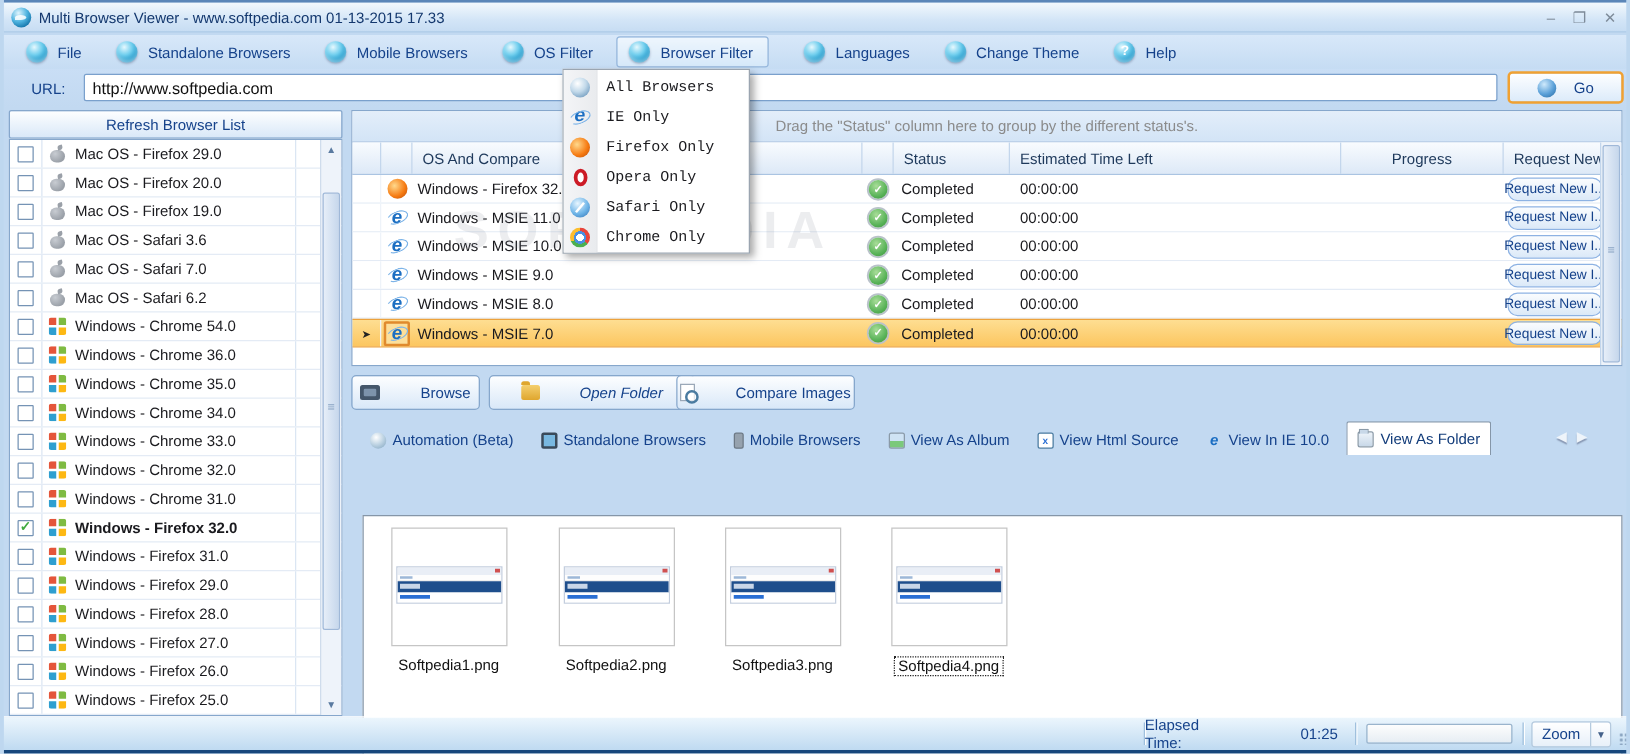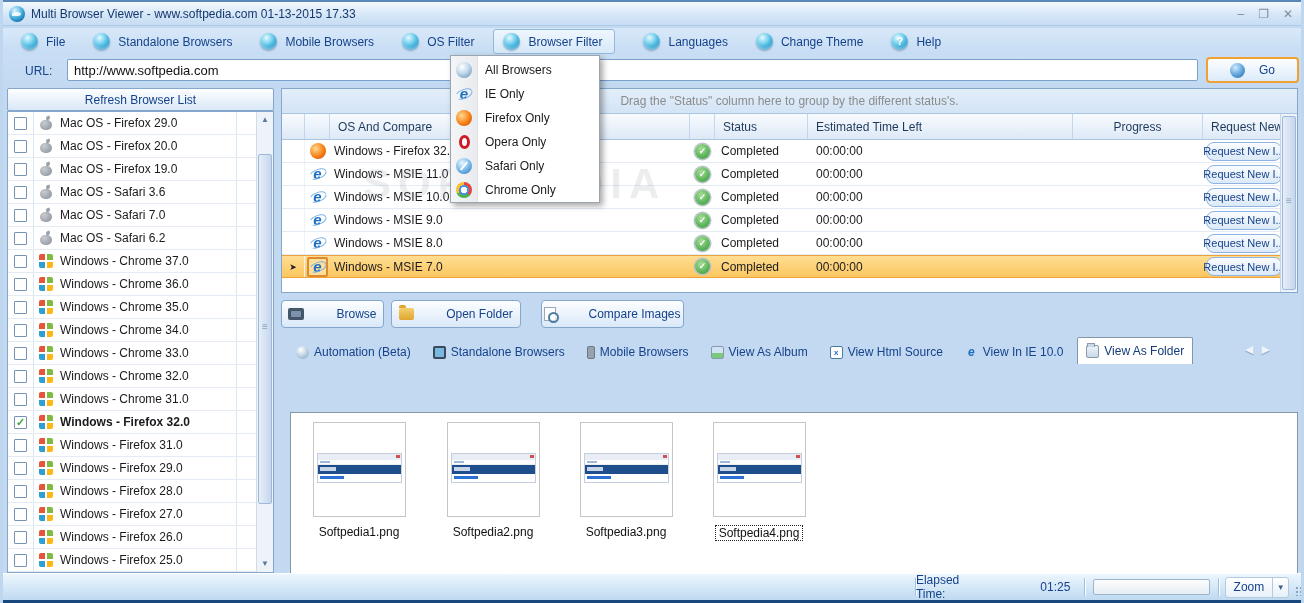--- a/index.html
+++ b/index.html
@@ -131,21 +131,21 @@
   .sf-ic::after { content:""; position:absolute; left:7px; top:3px; width:2px; height:10px;
     background:#fff; transform:rotate(40deg); }
   .cr-ic { width:16px; height:16px; border-radius:50%; flex:none;
     background:radial-gradient(circle, #fff 0 3px, #4a90e2 3px 5px, rgba(0,0,0,0) 5px),
       conic-gradient(#e8453c 0deg 130deg, #4caf50 130deg 245deg, #fcbd2e 245deg 360deg); }
   .gl-ic { width:16px; height:16px; border-radius:50%; flex:none;
     background:radial-gradient(circle at 38% 30%, #ffffff, #c2d9ea 45%, #7fa6c6 78%, #54819f); }
 
   
   .dropdown { left:447px; top:55px; width:150px; height:148px; background:#fff;
-    border:1px solid #9ba5b0; box-shadow:3px 3px 6px rgba(0,0,0,.35); z-index:50; padding-top:2px; }
+    border:1px solid #9ba5b0; box-shadow:3px 3px 6px rgba(0,0,0,.35); z-index:50; padding-top:2px;font-family:Liberation Mono, monospace; }
   .dropdown::before { content:""; position:absolute; left:0; top:0; bottom:0; width:26px;
     background:linear-gradient(90deg,#f4f5f7,#e9ebee); border-right:1px solid #e0e2e6; }
   .dd-item { height:24px; display:flex; align-items:center; position:relative; cursor:pointer; }
   .dd-item .ic { position:absolute; left:4px; display:flex; align-items:center; justify-content:center; width:18px; }
   .dd-item .lb { margin-left:34px; font-size:12px; color:#1a1a1e; }
 
   
   .tool-btn { top:300px; height:28px; border:1px solid #86a7cc; border-radius:4px;
     background:linear-gradient(#fdfeff,#d9e8f8); display:flex; align-items:center;
     justify-content:center; gap:32px; font-size:12px; color:#15428b; cursor:pointer; }
@@ -342,21 +342,21 @@
         <span class="bl-label">Mac OS - Safari 6.2</span>
         <span class="bl-tail"></span>
       </div>
     <div class="bl-row">
         <span class="bl-cb-cell">
           <span class="cb"></span>
         </span>
         <span class="bl-icon-cell">
           <span class="os-win"></span>
         </span>
-        <span class="bl-label">Windows - Chrome 37.0</span>
+        <span class="bl-label">Windows - Chrome 54.0</span>
         <span class="bl-tail"></span>
       </div>
     <div class="bl-row">
         <span class="bl-cb-cell">
           <span class="cb"></span>
         </span>
         <span class="bl-icon-cell">
           <span class="os-win"></span>
         </span>
         <span class="bl-label">Windows - Chrome 36.0</span>
@@ -623,21 +623,21 @@
     </div>
     <div class="v-scroll" style="top:25px;">
       <span class="thumb" style="top:2px; bottom:2px;"></span>
     </div>
   </div>
 
   <div class="abs tool-btn" style="left:278px; width:103px;">
     <span class="ic-browse"></span>
     <span>Browse</span>
   </div>
-  <div class="abs tool-btn" style="left:388px; width:130px;">
+  <div class="abs tool-btn" style="left:388px; width:165px;font-style:italic;">
     <span class="ic-openfolder"></span>
     <span>Open Folder</span>
   </div>
   <div class="abs tool-btn" style="left:538px; width:143px;">
     <span class="ic-compare"></span>
     <span>Compare Images</span>
   </div>
 
   <div class="abs tabstrip">
     <span class="tab">

